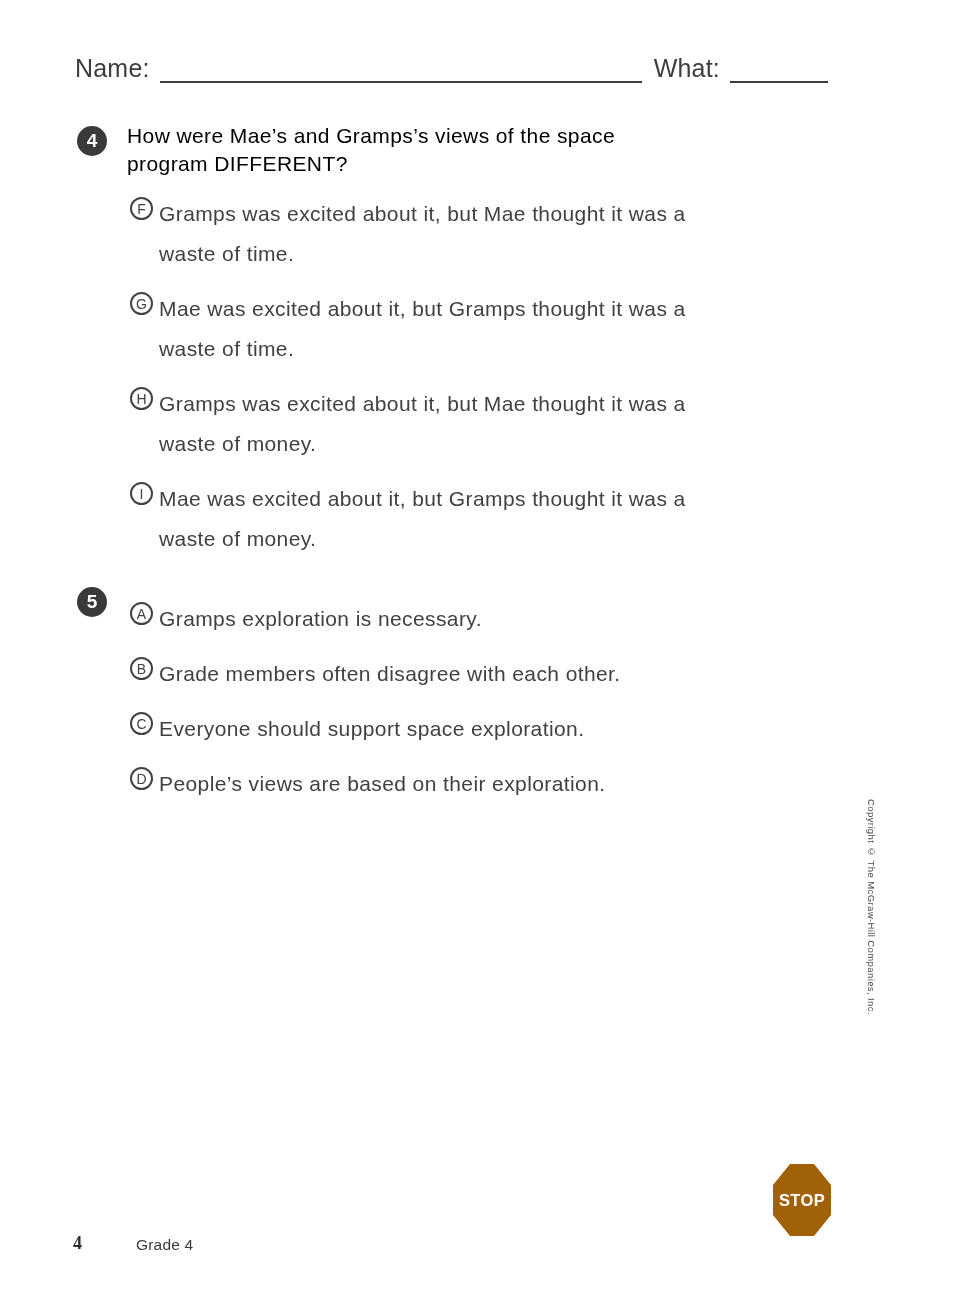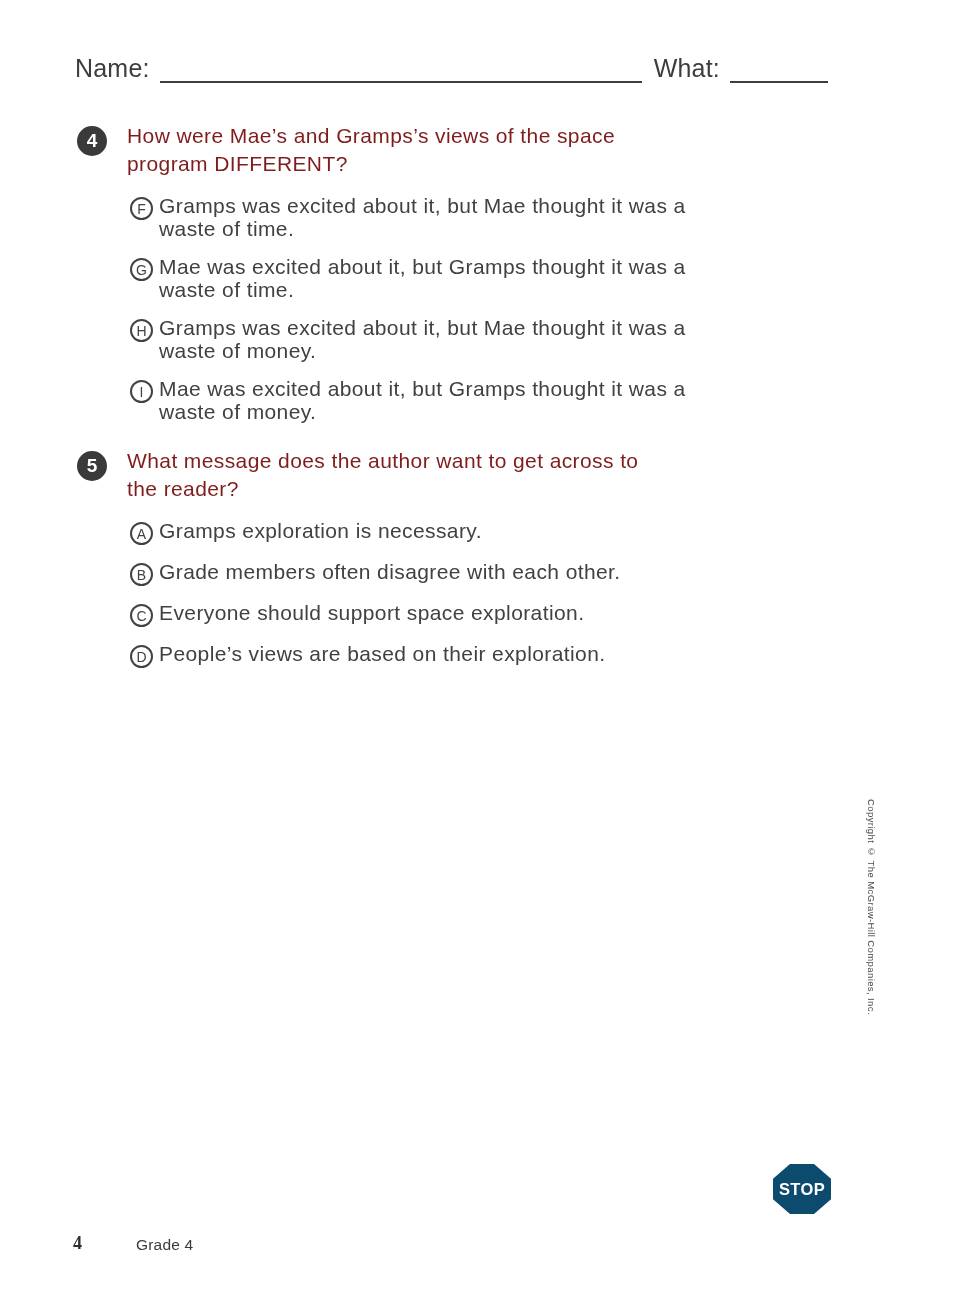--- a/index.html
+++ b/index.html
@@ -23,45 +23,45 @@
   .content { position:absolute; left:77px; top:122px; width:660px; }
   .question { display:flex; }
   .question + .question { margin-top:24px; }
   .q-badge {
     flex:0 0 30px; width:30px; height:30px; border-radius:50%;
     background:#3a3a3a; color:#ffffff; font-weight:bold; font-size:19px;
     display:flex; align-items:center; justify-content:center; margin-top:4px;
   }
   .q-body { margin-left:20px; }
   .q-prompt {
-    width:528px; font-size:21px; line-height:28px; letter-spacing:0.4px; color:#7f1d1d;
+    width:528px; font-size:21px; line-height:28px; letter-spacing:0.4px; color:#000000;
   }
   .option { display:flex; margin-top:15px; margin-left:3px; }
   .option.first { margin-top:16px; }
   .opt-letter {
     flex:0 0 23px; width:23px; height:23px; border:2px solid #424242; border-radius:50%;
     display:flex; align-items:center; justify-content:center;
     font-size:14px; color:#424242; margin-top:3px; letter-spacing:0;
   }
   .opt-text {
-    margin-left:6px; width:528px; font-size:21px; line-height:23px;
+    margin-left:6px; width:528px; font-size:21px; line-height:40px;
     letter-spacing:0.4px; color:#414141;
   }
 
   
   .copyright {
     position:absolute; left:866px; top:799px;
     writing-mode:vertical-rl;
     font-size:9.5px; letter-spacing:0.4px; color:#4a4a4a; white-space:nowrap;
   }
 
   
   .stop-sign {
-    position:absolute; left:773px; top:1164px; width:58px; height:50px;
-    background:#0c4a6e;
+    position:absolute; left:773px; top:1164px; width:58px; height:72px;
+    background:#a16207;
     clip-path:polygon(29.3% 0%, 70.7% 0%, 100% 29.3%, 100% 70.7%, 70.7% 100%, 29.3% 100%, 0% 70.7%, 0% 29.3%);
     display:flex; align-items:center; justify-content:center;
   }
   .stop-label {
     color:#ffffff; font-weight:bold; font-size:16.5px; letter-spacing:0.4px;
   }
 
   
   .footer-page {
     position:absolute; left:73px; top:1233px;
@@ -104,21 +104,20 @@
       <div class="option">
         <span class="opt-letter">I</span>
         <span class="opt-text">Mae was excited about it, but Gramps thought it was a waste of money.</span>
       </div>
     </div>
   </div>
 
   <div class="question">
     <div class="q-badge">5</div>
     <div class="q-body">
-      <div class="q-prompt">What message does the author want to get across to the reader?</div>
       <div class="option first">
         <span class="opt-letter">A</span>
         <span class="opt-text">Gramps exploration is necessary.</span>
       </div>
       <div class="option">
         <span class="opt-letter">B</span>
         <span class="opt-text">Grade members often disagree with each other.</span>
       </div>
       <div class="option">
         <span class="opt-letter">C</span>

